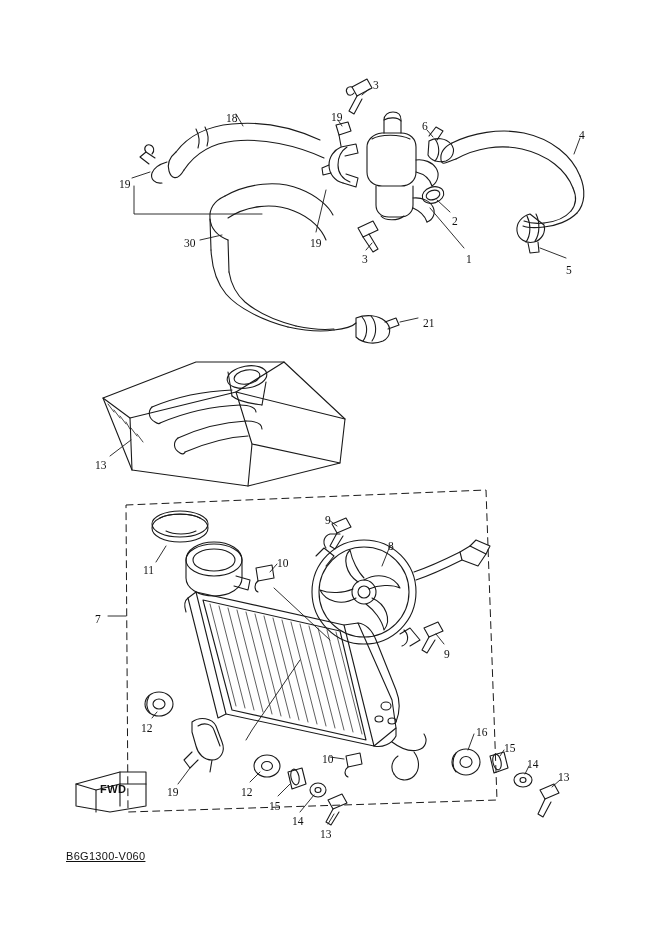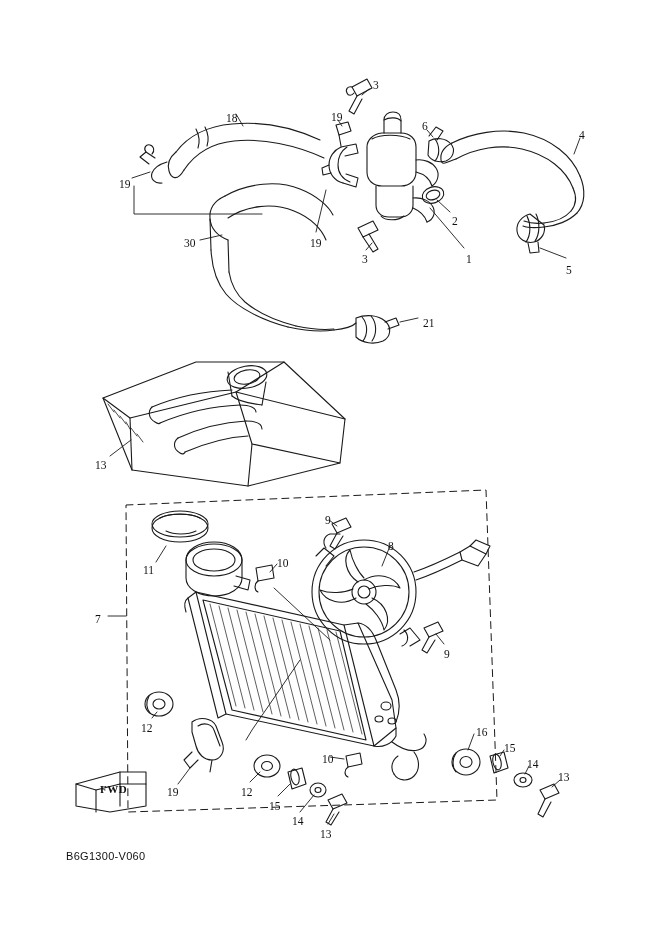--- a/index.html
+++ b/index.html
@@ -12,24 +12,25 @@
   svg#art{position:absolute;left:0;top:0;width:662px;height:935px;}
   .lbl{
     position:absolute;font-size:11.5px;color:#111;font-weight:400;
     font-family:"Liberation Serif", serif;
     letter-spacing:0px;white-space:nowrap;
   }
   .partcode{
     position:absolute;font-size:11px;color:#111;
     font-family:"Liberation Sans", sans-serif;
     letter-spacing:0.3px;
+    text-decoration:underline;
   }
   .fwdtext{
     position:absolute;font-size:11px;color:#111;font-weight:700;
-    font-family:Liberation Serif, serif;letter-spacing:0.5px;text-align:right;
+    font-family:Liberation Sans, sans-serif;letter-spacing:0.5px;text-align:right;
   }
 </style>
 </head>
 <body>
 
 <div id="sheet">
 
   <svg id="art" viewBox="0 0 662 935">
     <g fill="none" stroke="#1a1a1a" stroke-width="1.1" stroke-linecap="round" stroke-linejoin="round">
 

